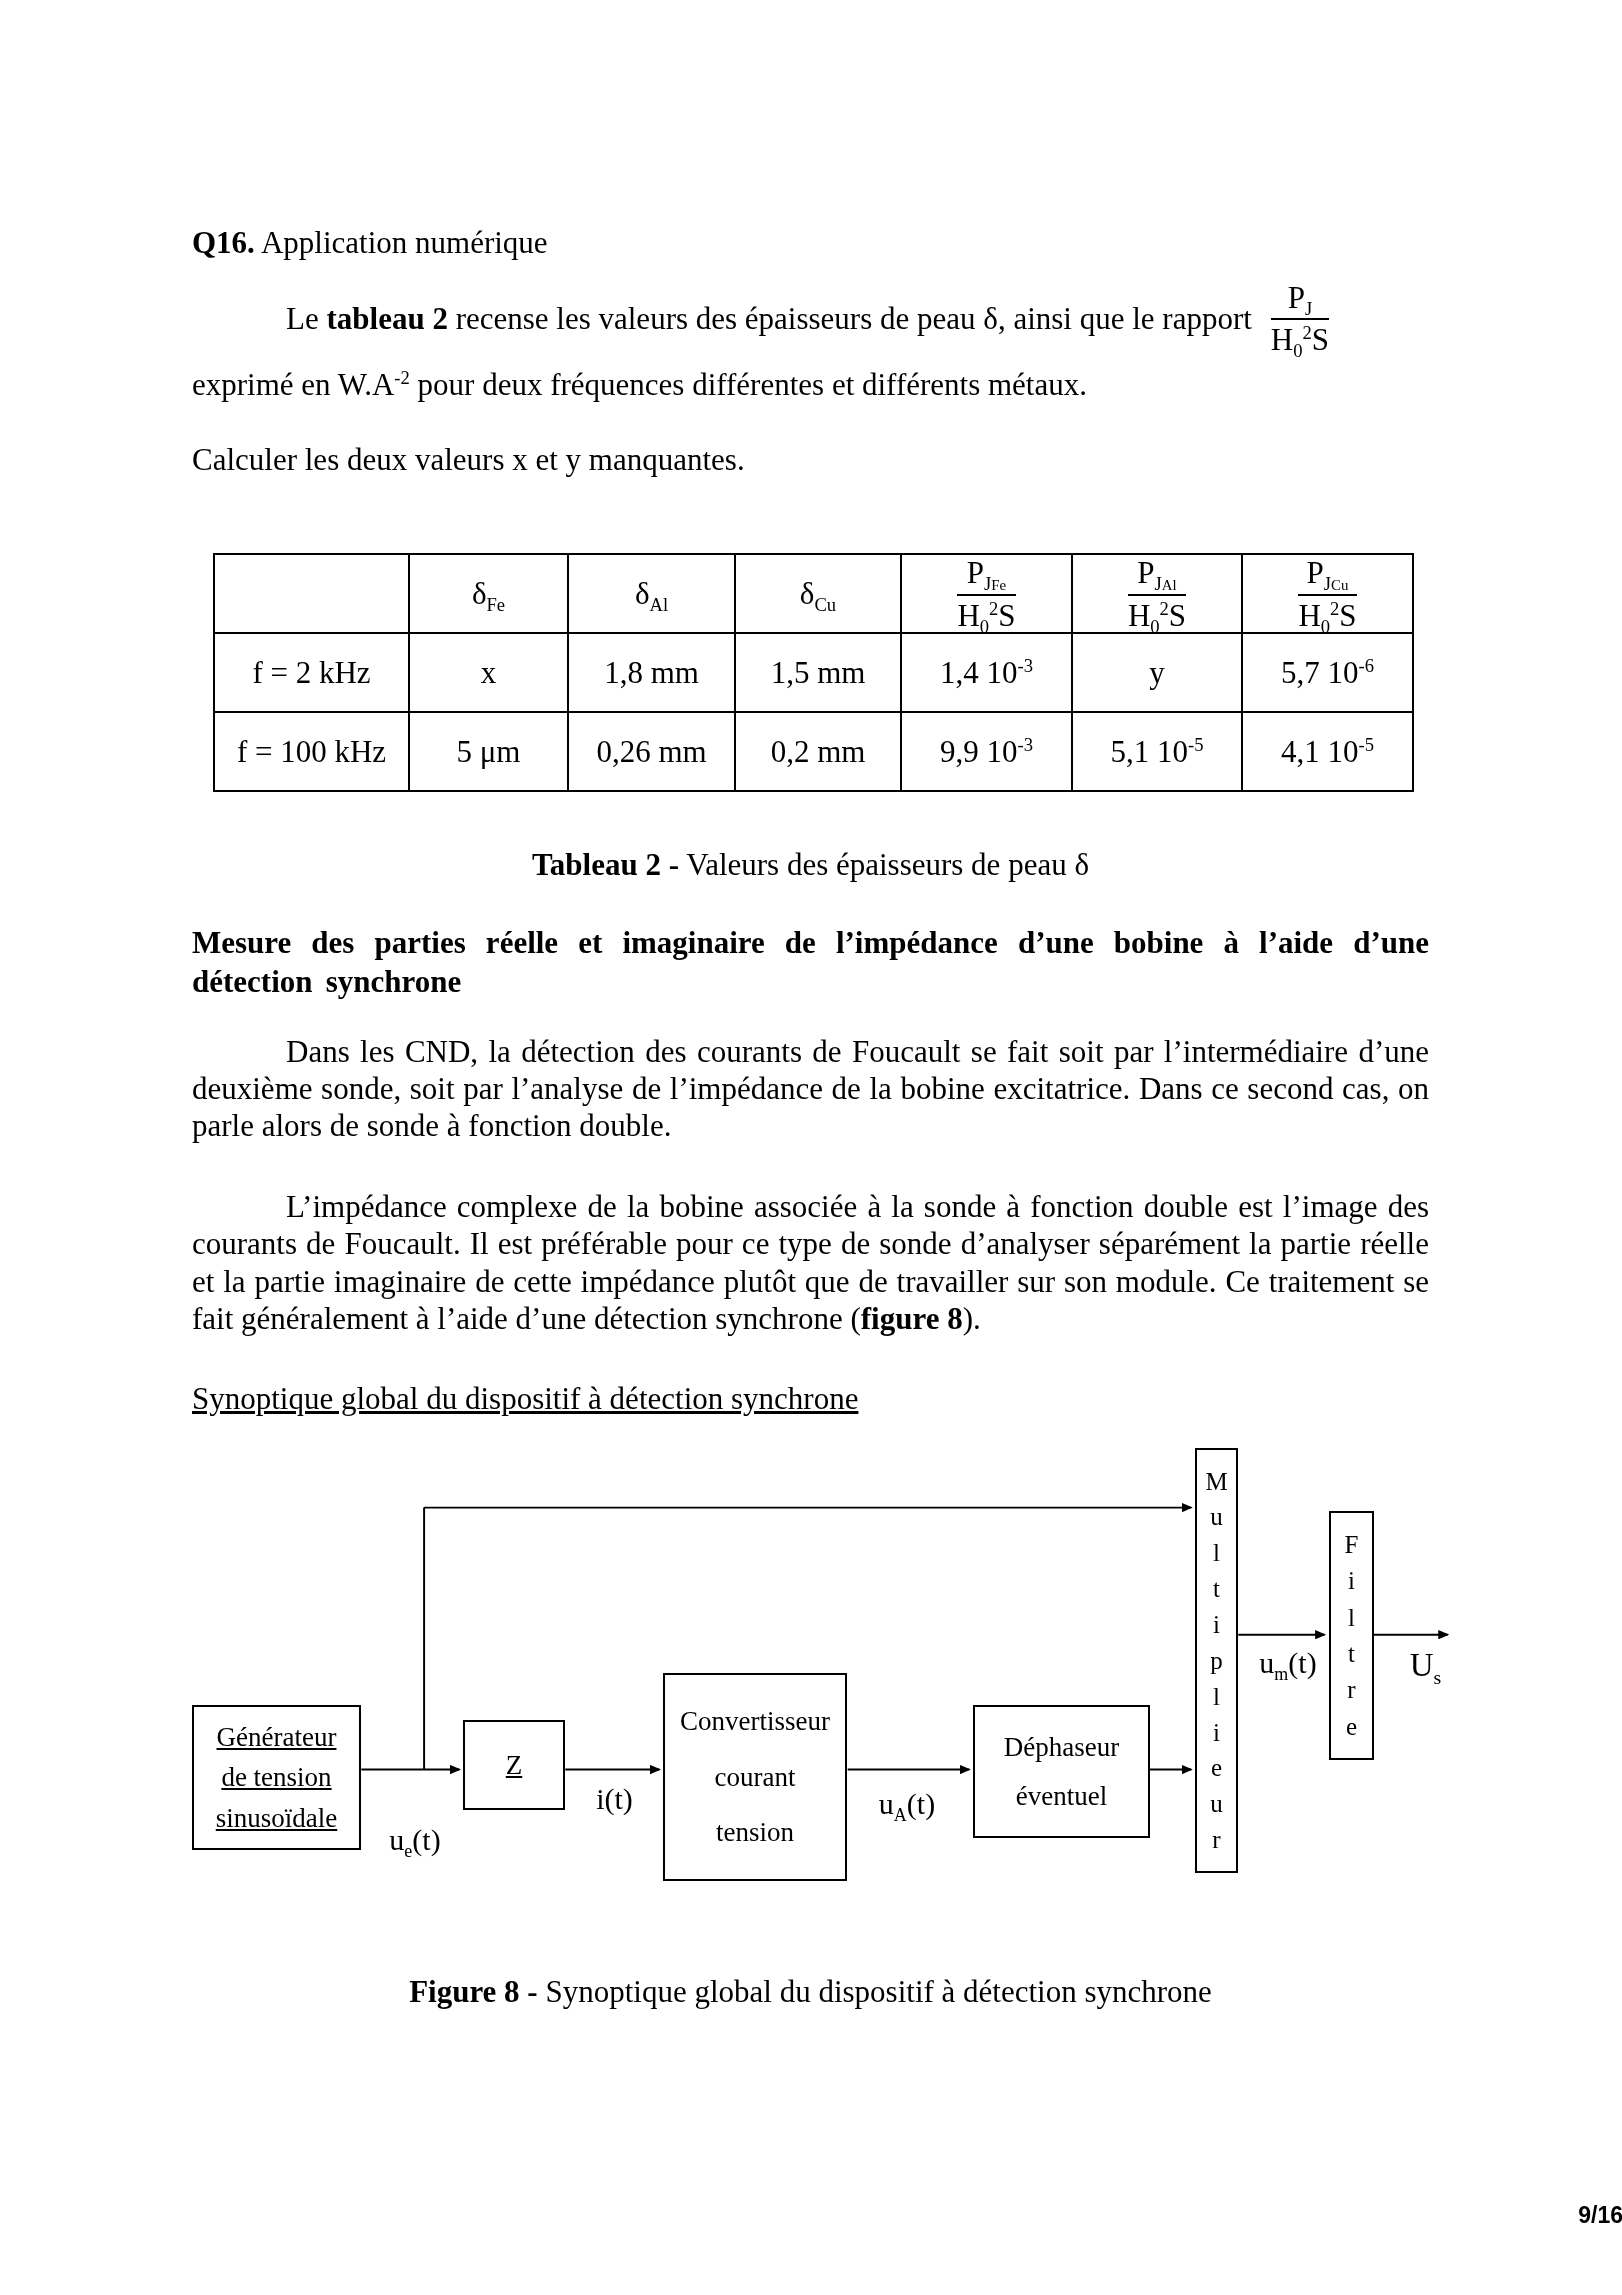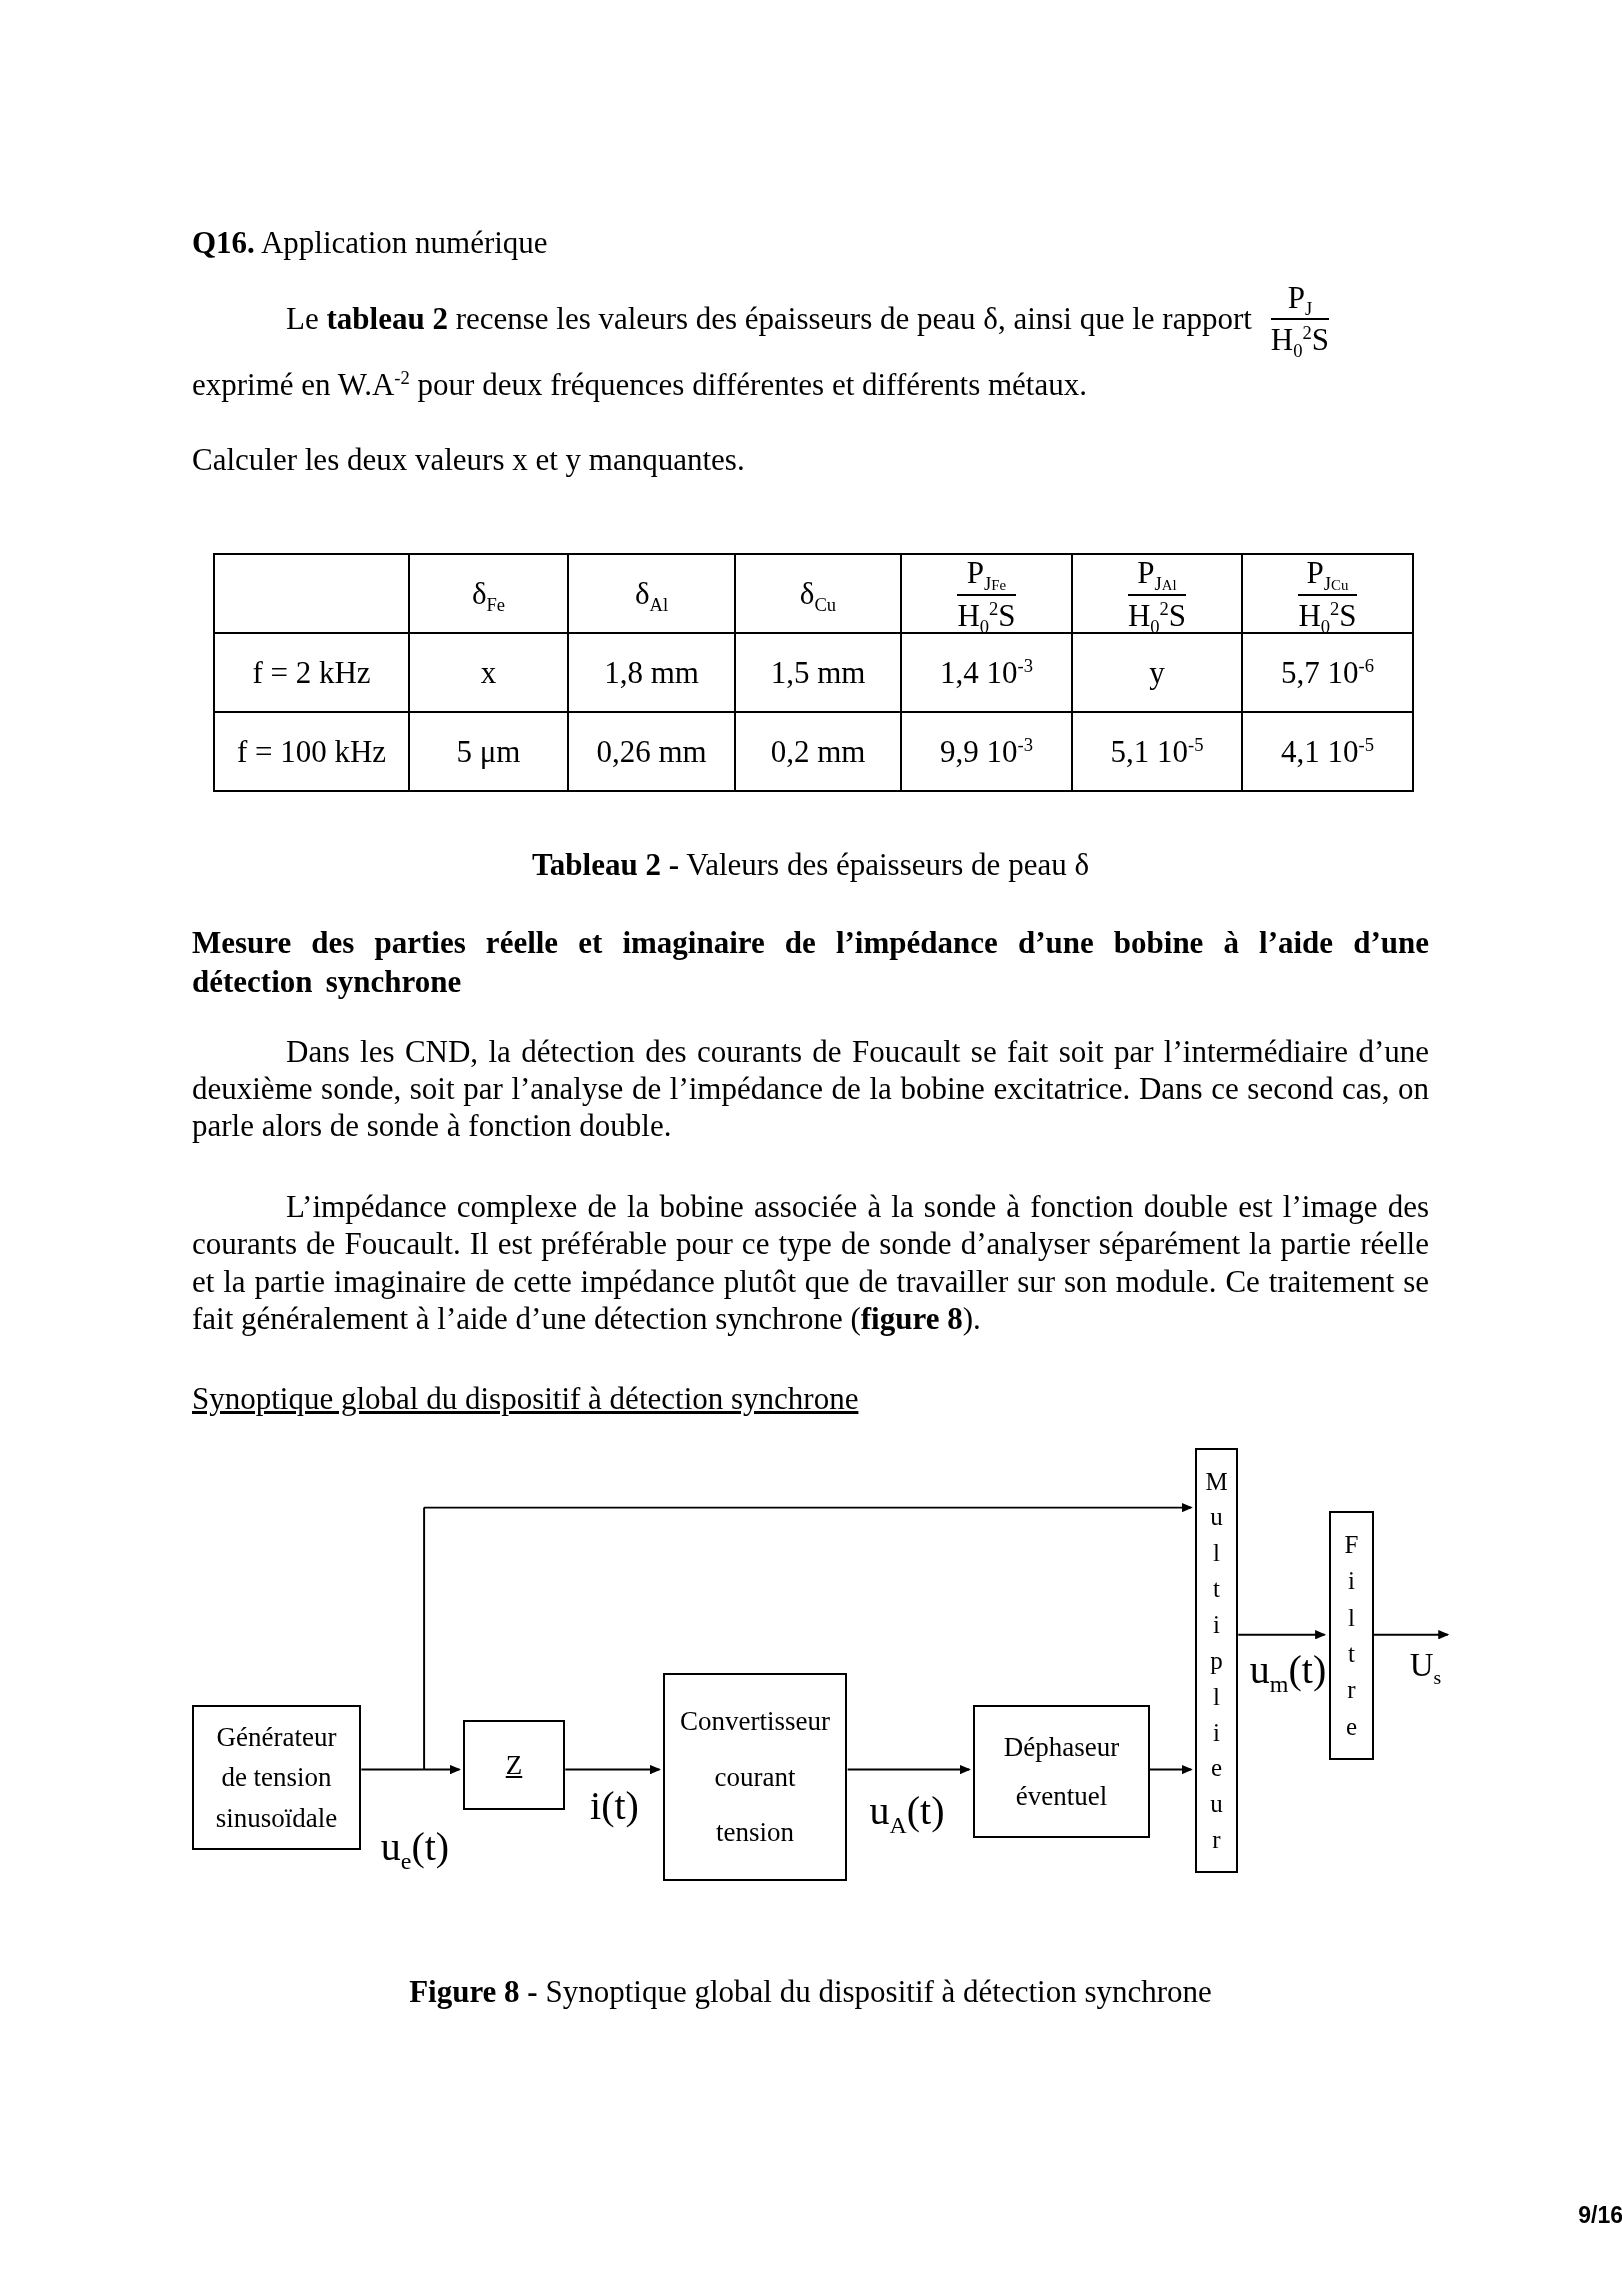--- a/index.html
+++ b/index.html
@@ -30,21 +30,21 @@
   .heading{font-weight:bold;text-align:justify;line-height:1.25;margin-top:41px;word-spacing:5.5px;}
   .syn{text-decoration:underline;margin-top:44px;}
 
   .diagram{position:relative;width:1276px;height:451px;margin-top:27.5px;}
   .diagram svg{position:absolute;left:0;top:0;}
   .box{position:absolute;border:2.4px solid #000;background:#fff;box-sizing:border-box;
        display:flex;flex-direction:column;align-items:center;justify-content:center;
        text-align:center;font-size:27px;line-height:1.5;}
   .box.vert{justify-content:space-evenly;line-height:1;font-size:25px;padding:7.9px 0;}
   .box.spread{justify-content:space-evenly;padding:11px 0;}
-  .sig{position:absolute;font-size:40px;text-align:center;}
+  .sig{position:absolute;font-size:30px;text-align:center;}
   .zlabel{text-decoration:underline;}
 
   .figcaption{text-align:center;margin-top:75px;}
   .pageno{position:absolute;left:0;right:0;top:2202px;text-align:right;
           font-family:"Liberation Sans",sans-serif;font-weight:bold;font-size:23px;}
 </style>
 </head>
 <body>
 
 <div class="content">
@@ -139,21 +139,21 @@
       <line x1="215" y1="410" x2="340" y2="410" stroke="#000" stroke-width="2.5" marker-end="url(#arr)"></line>
       <line x1="295" y1="410" x2="295" y2="76" stroke="#000" stroke-width="2.5"></line>
       <line x1="295" y1="76" x2="1273" y2="76" stroke="#000" stroke-width="2.5" marker-end="url(#arr)"></line>
       <line x1="475" y1="410" x2="595" y2="410" stroke="#000" stroke-width="2.5" marker-end="url(#arr)"></line>
       <line x1="835" y1="410" x2="990" y2="410" stroke="#000" stroke-width="2.5" marker-end="url(#arr)"></line>
       <line x1="1220" y1="410" x2="1273" y2="410" stroke="#000" stroke-width="2.5" marker-end="url(#arr)"></line>
       <line x1="1333" y1="238" x2="1443" y2="238" stroke="#000" stroke-width="2.5" marker-end="url(#arr)"></line>
       <line x1="1505" y1="238" x2="1600" y2="238" stroke="#000" stroke-width="2.5" marker-end="url(#arr)"></line>
     </svg>
 
-    <div class="box" style="left:0;top:257px;width:169px;height:145px;">
+    <div class="box" style="left:0;top:257px;width:169px;height:145px;text-decoration:underline;">
       <div>Générateur</div>
       <div>de tension</div>
       <div>sinusoïdale</div>
     </div>
 
     <div class="box" style="left:271px;top:272px;width:102px;height:90px;">
       <span class="zlabel">Z</span>
     </div>
 
     <div class="box spread" style="left:781px;top:257px;width:177px;height:133px;">

